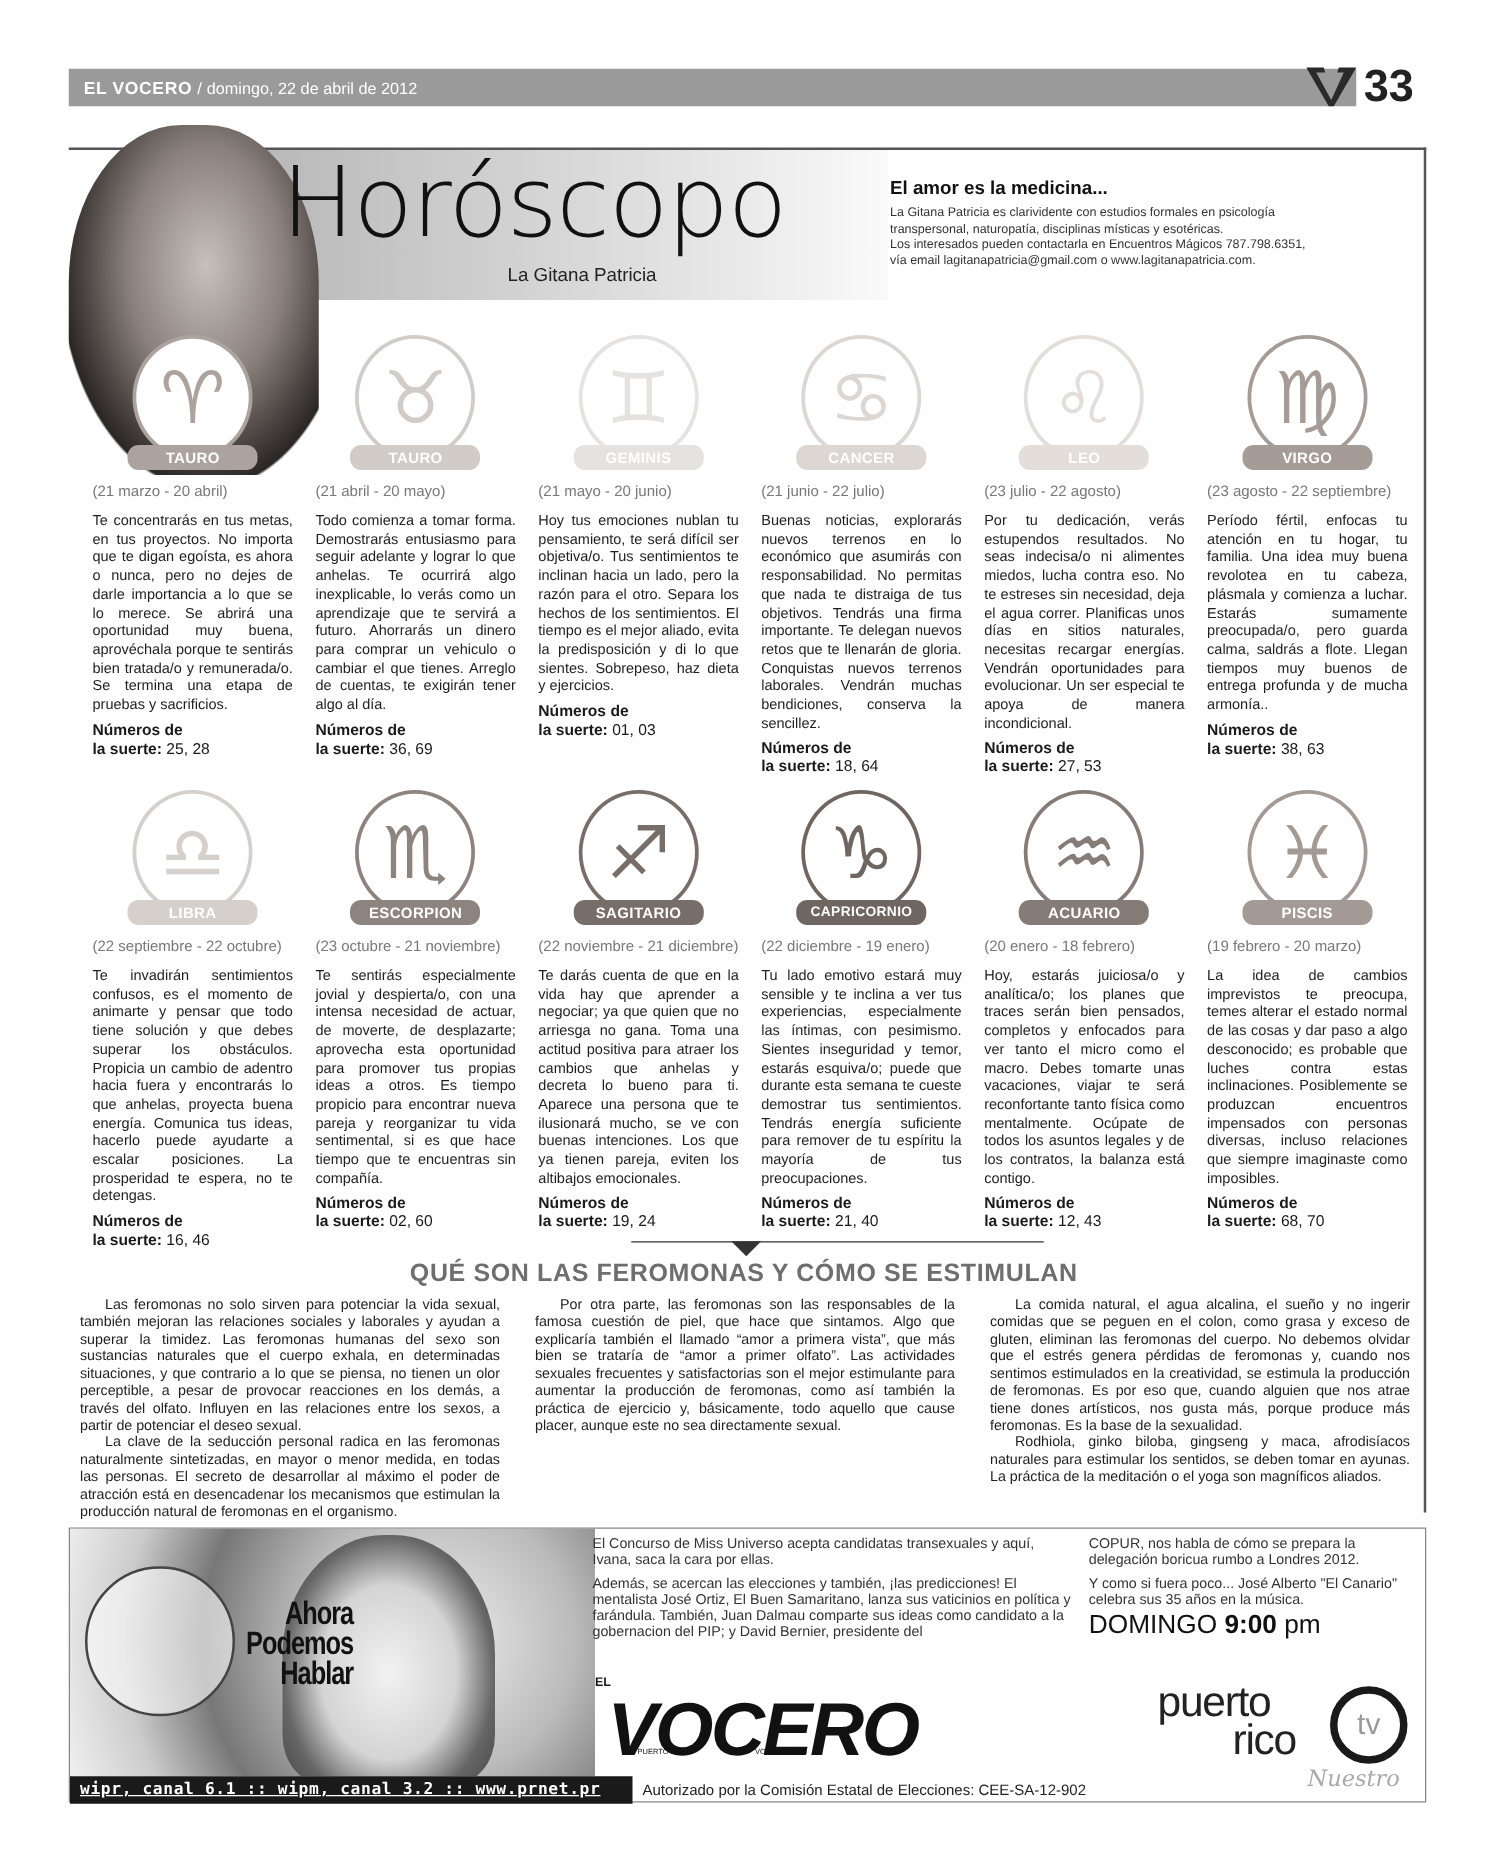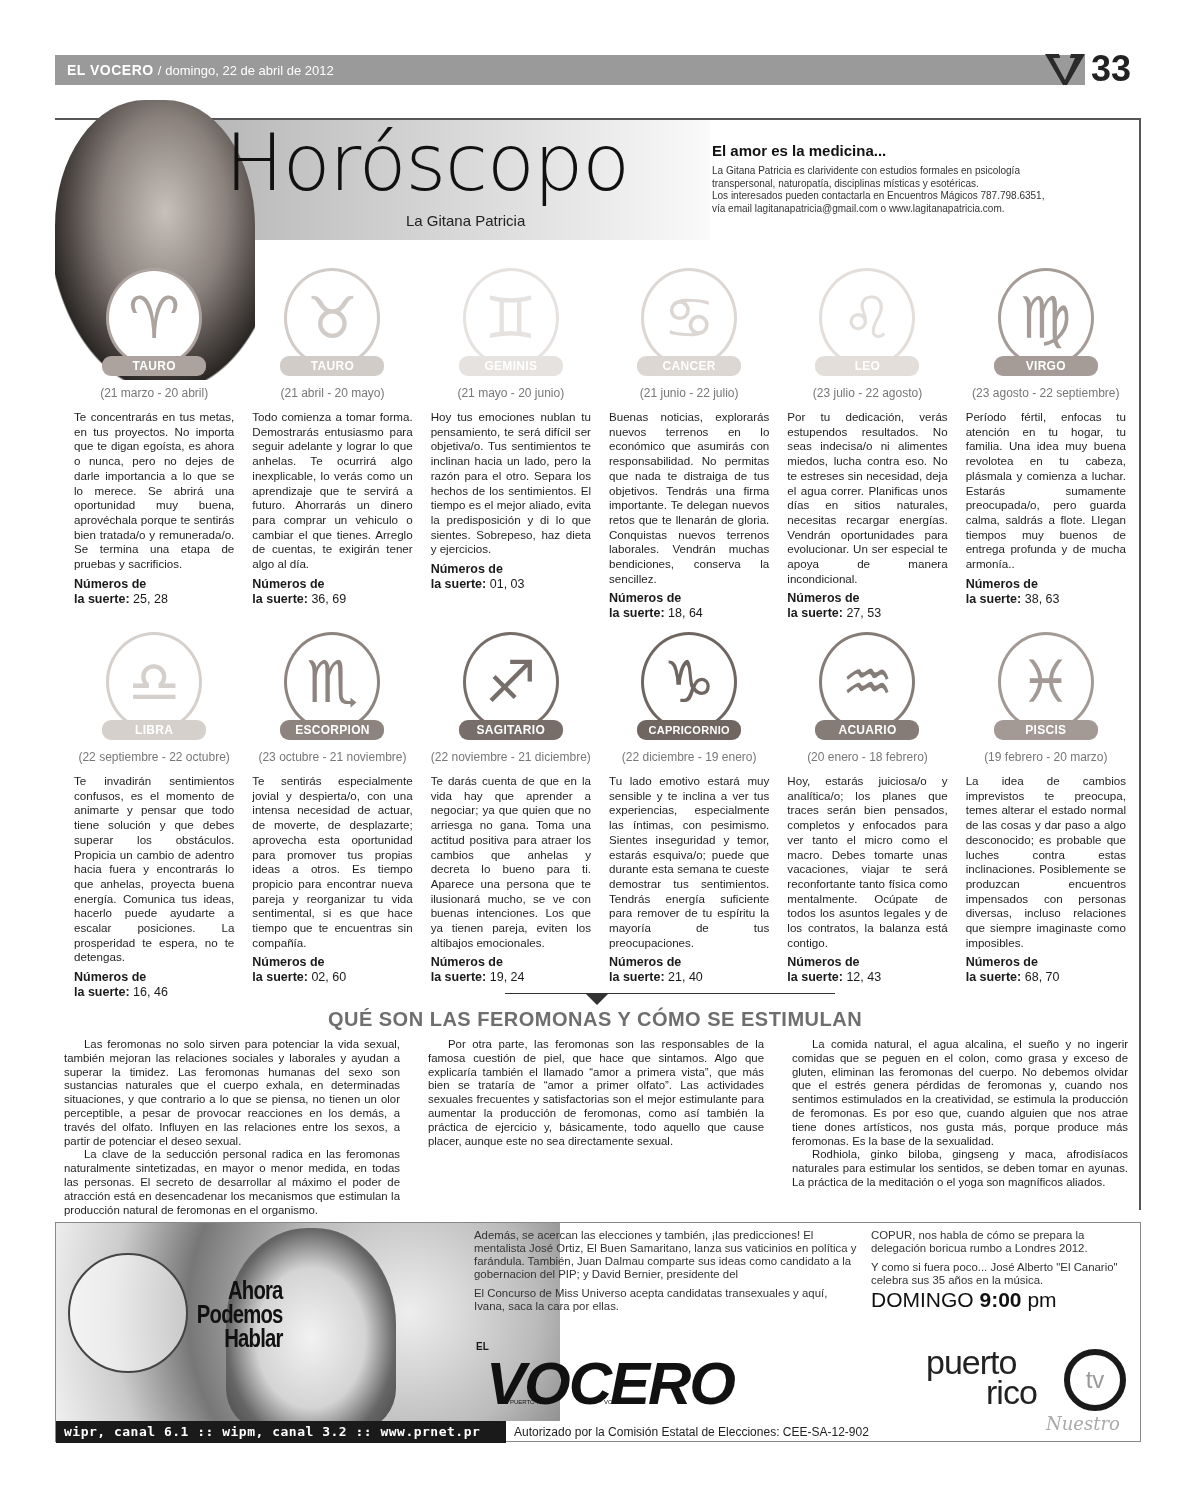--- a/index.html
+++ b/index.html
@@ -27,39 +27,39 @@
 
   
   .signs { position: absolute; left: 65px; width: 1070px; display: grid; grid-template-columns: repeat(6, 1fr); column-gap: 0px; }
   .signs.row1 { top: 268px; }
   .signs.row2 { top: 632px; }
   .sign { padding: 0 9px; position: relative; }
   .emblem { position: relative; width: 120px; height: 112px; margin: 0 auto; }
   .emblem .circle { position: absolute; left: 12px; top: 0; width: 96px; height: 100px; border-radius: 50%; border: 3px solid var(--c); background: #fff; display: flex; align-items: center; justify-content: center; }
   .emblem .glyph { font-family: "DejaVu Sans", sans-serif; font-size: 58px; font-weight: bold; color: var(--c); line-height: 1; }
   .emblem .label { position: absolute; left: 8px; top: 88px; width: 104px; height: 20px; border-radius: 9px; background: var(--c); color: #fff; font-size: 12px; font-weight: bold; text-align: center; line-height: 20px; letter-spacing: 0.3px; }
-  .dates { text-align: center; font-size: 12px; color: #777; margin-top: 6px; white-space: nowrap; }
+  .dates { font-size: 12px; color: #777; margin-top: 6px; white-space: nowrap; }
   .text { font-size: 11.6px; line-height: 14.7px; color: #1e1e1e; margin-top: 10px; text-align: justify; hyphens: manual; }
   .lucky { margin-top: 5px; font-size: 12.5px; line-height: 15px; color: #1a1a1a; }
   .lucky b { font-weight: bold; }
 
   
   .divider { position: absolute; left: 505px; top: 993px; width: 330px; height: 1px; background: #333; }
   .divider-tri { position: absolute; left: 585px; top: 993px; width: 0; height: 0; border-left: 12px solid transparent; border-right: 12px solid transparent; border-top: 12px solid #333; }
   .feat-title { position: absolute; left: 60px; top: 1008px; width: 1070px; text-align: center; font-size: 20px; font-weight: bold; color: #6e6e6e; letter-spacing: 0.5px; }
   .feat-cols { position: absolute; left: 64px; top: 1038px; width: 1064px; display: grid; grid-template-columns: 1fr 1fr 1fr; column-gap: 28px; }
   .feat-cols p { font-size: 11.4px; line-height: 13.8px; color: #1e1e1e; text-align: justify; text-indent: 20px; }
 
   
   .ad { position: absolute; left: 55px; top: 1222px; width: 1086px; height: 220px; border: 1px solid #888; background: #fff; }
-  .ad-photo { position: absolute; left: 0; top: 0; width: 504px; height: 198px; background: radial-gradient(circle at 70% 45%, #eee 0%, #bbb 35%, #777 60%, #ccc 80%, #f0f0f0 100%); overflow: hidden; }
+  .ad-photo { position: absolute; left: 0; top: 0; width: 420px; height: 198px; background: radial-gradient(circle at 70% 45%, #eee 0%, #bbb 35%, #777 60%, #ccc 80%, #f0f0f0 100%); overflow: hidden; }
   .ad-face { position: absolute; left: 170px; top: 5px; width: 170px; height: 200px; border-radius: 48% 48% 20% 20%; background: radial-gradient(ellipse at 50% 55%, #f2f2f2 0%, #d4d4d4 45%, #666 70%, #3a3a3a 100%); }
   .ad-ring { position: absolute; left: 12px; top: 30px; width: 120px; height: 120px; border-radius: 50%; border: 2px solid #444; background: rgba(255,255,255,0.6); }
   .ad-logo-text { position: absolute; left: 55px; top: 55px; font-family: "Liberation Sans Narrow", "Liberation Sans", sans-serif; font-weight: bold; font-size: 26px; line-height: 24px; color: #111; text-align: right; letter-spacing: -1px; transform: scaleX(0.78); transform-origin: left top; width: 220px; }
-  .ad-bar { position: absolute; left: 0; top: 198px; width: 450px; height: 22px; background: #1a1a1a; color: #fff; font-size: 13px; font-weight: bold; line-height: 22px; padding-left: 8px; letter-spacing: 0.5px; font-family: "DejaVu Sans Mono", monospace; }
+  .ad-bar { position: absolute; left: 0; top: 198px; width: 450px; height: 22px; background: #1a1a1a; color: #fff; font-size: 13px; font-weight: bold; line-height: 22px; padding-left: 8px; letter-spacing: 0.5px; font-family: "DejaVu Sans Mono", monospace; text-decoration: underline; }
   .ad-auth { position: absolute; left: 458px; top: 198px; font-size: 12px; line-height: 22px; color: #222; }
   .ad-copy1 { position: absolute; left: 418px; top: 6px; width: 385px; font-size: 11.4px; line-height: 13px; color: #333; }
   .ad-copy1 p { margin-bottom: 6px; }
   .ad-copy2 { position: absolute; left: 815px; top: 6px; width: 262px; font-size: 11.4px; line-height: 13px; color: #333; }
   .ad-copy2 p { margin-bottom: 6px; }
   .ad-time { font-size: 21px; color: #111; margin-top: 4px; }
   .ad-time b { font-weight: bold; text-align: right; }
   .vocero-logo { position: absolute; left: 420px; top: 118px; width: 200px; height: 70px; }
   .vocero-logo .v { position: absolute; left: 0; top: 0; font-size: 10px; font-weight: bold; }
   .vocero-logo .big { position: absolute; left: 10px; top: 8px; font-size: 60px; font-weight: bold; font-style: italic; letter-spacing: -2px; color: #111; }
@@ -263,22 +263,22 @@
     <div class="ad-ring"></div>
     <div class="ad-face"></div>
     <div class="ad-logo-text">
       <span>Ahora</span><br>
       <span>Podemos</span><br>
       <span>Hablar</span>
     </div>
   </div>
 
   <div class="ad-copy1">
+    <p>El Concurso de Miss Universo acepta candidatas transexuales y aquí, Ivana, saca la cara por ellas.</p>
     <p>Además, se acercan las elecciones y también, ¡las predicciones! El mentalista José Ortiz, El Buen Samaritano, lanza sus vaticinios en política y farándula. También, Juan Dalmau comparte sus ideas como candidato a la gobernacion del PIP; y David Bernier, presidente del</p>
-    <p>El Concurso de Miss Universo acepta candidatas transexuales y aquí, Ivana, saca la cara por ellas.</p>
   </div>
   <div class="ad-copy2">
     <p>COPUR, nos habla de cómo se prepara la delegación boricua rumbo a Londres 2012.</p>
     <p>Y como si fuera poco... José Alberto "El Canario" celebra sus 35 años en la música.</p>
     <div class="ad-time">
       <span>DOMINGO</span>
       <b>9:00</b>
       <span>pm</span>
     </div>
   </div>

